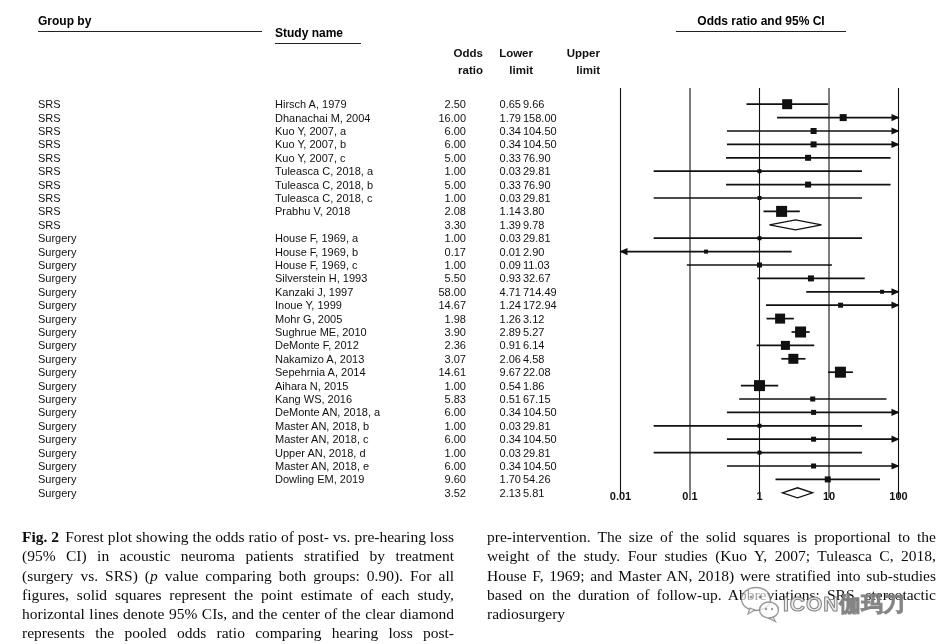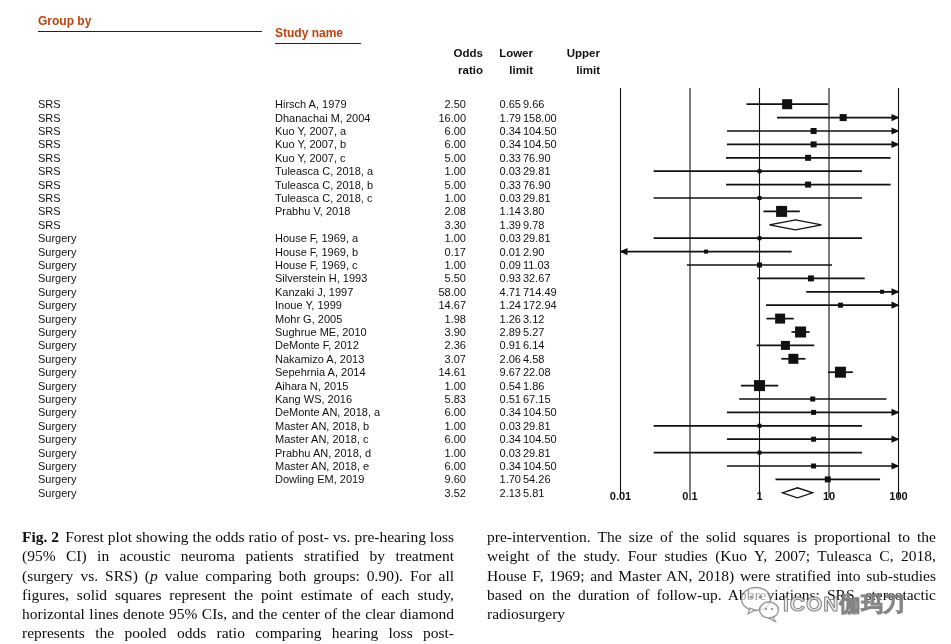--- a/index.html
+++ b/index.html
@@ -1,20 +1,20 @@
 <!DOCTYPE html>
 <html><head>
 <meta charset="utf-8">
 <style>
   html,body{margin:0;padding:0;background:#ffffff;}
   body{width:951px;height:644px;position:relative;font-family:"Liberation Sans",sans-serif;color:#111;}
   .page{position:absolute;inset:0;background:#fff;overflow:hidden;}
 
   
-  .hdr{position:absolute;font-weight:bold;font-size:12px;line-height:17px;color:#c2410c;}
+  .hdr{position:absolute;font-weight:bold;font-size:12px;line-height:17px;color:#000000;}
   .ul{border-bottom:1.6px solid #222;padding-bottom:1px;}
   .stat-hdr{position:absolute;font-weight:bold;font-size:11.5px;line-height:17px;text-align:right;width:60px;}
 
   
   #rows{position:absolute;inset:0;z-index:1;}
   .row{position:absolute;left:0;width:610px;height:14px;font-size:11px;line-height:14px;white-space:nowrap;}
   .row .g{position:absolute;left:38px;}
   .row .s{position:absolute;left:275px;}
   .row .n1{position:absolute;left:406px;width:60px;text-align:right;}
   .row .n2{position:absolute;left:463px;width:58px;text-align:right;}
@@ -44,20 +44,21 @@
 <div class="page">
 
   <div class="hdr" style="left:38px;top:13px;">
     <div class="ul" style="width:224px;">Group by</div>
   </div>
 
   <div class="hdr" style="left:275px;top:25px;">
     <div class="ul" style="width:86px;">Study name</div>
   </div>
 
+  <div class="hdr ul" style="left:676px;top:13px;width:170px;text-align:center;">Odds ratio and 95% CI</div>
 
   <div class="stat-hdr" style="left:423px;top:45px;">
     <div>Odds</div>
     <div>ratio</div>
   </div>
   <div class="stat-hdr" style="left:473px;top:45px;">
     <div>Lower</div>
     <div>limit</div>
   </div>
   <div class="stat-hdr" style="left:540px;top:45px;">
@@ -243,21 +244,21 @@
       </div>
       <div class="row" style="top: 432.2px;">
         <span class="g">Surgery</span>
         <span class="s">Master AN, 2018, c</span>
         <span class="n1">6.00</span>
         <span class="n2">0.34</span>
         <span class="n3">104.50</span>
       </div>
       <div class="row" style="top: 445.6px;">
         <span class="g">Surgery</span>
-        <span class="s">Prabhu AN, 2018, d</span>
+        <span class="s">Upper AN, 2018, d</span>
         <span class="n1">1.00</span>
         <span class="n2">0.03</span>
         <span class="n3">29.81</span>
       </div>
       <div class="row" style="top: 459px;">
         <span class="g">Surgery</span>
         <span class="s">Master AN, 2018, e</span>
         <span class="n1">6.00</span>
         <span class="n2">0.34</span>
         <span class="n3">104.50</span>

